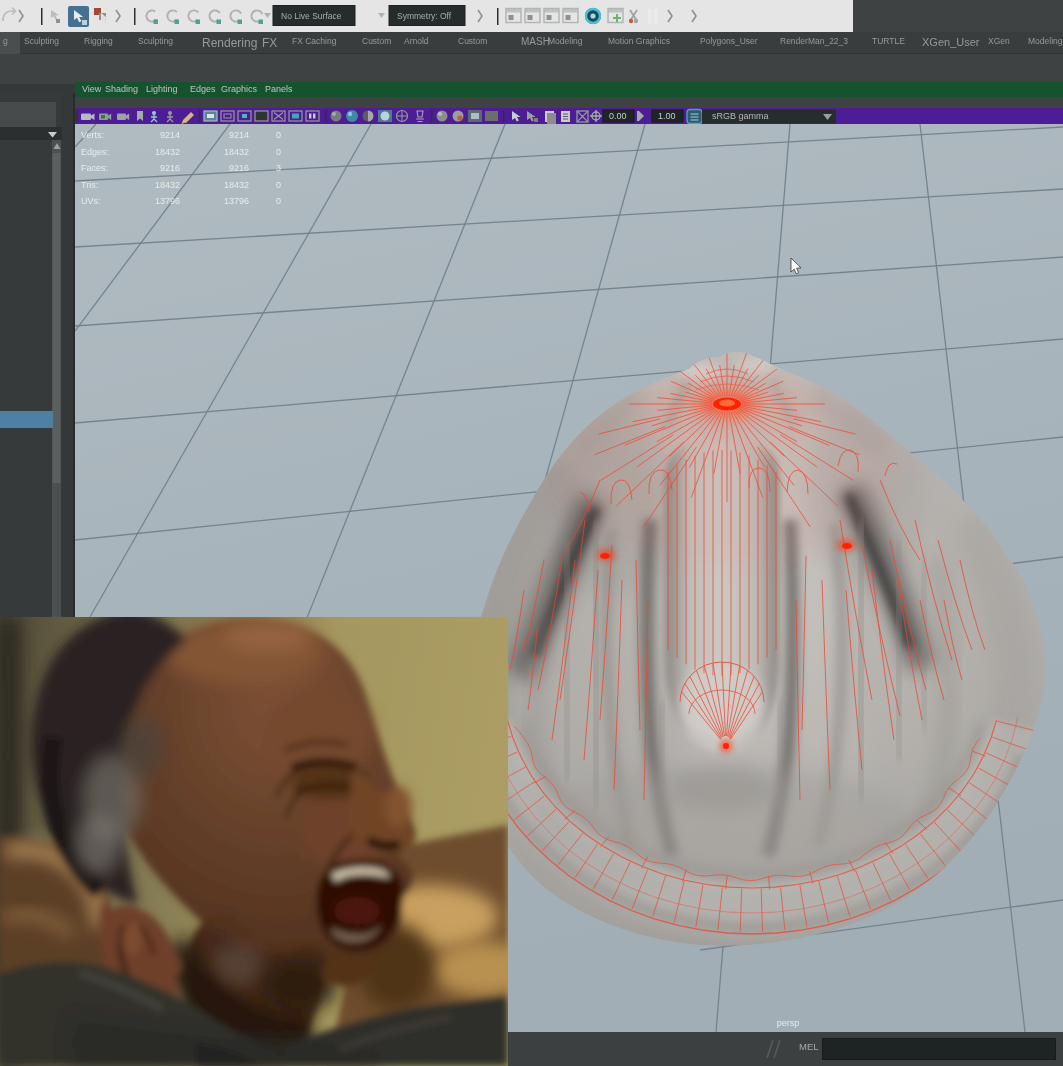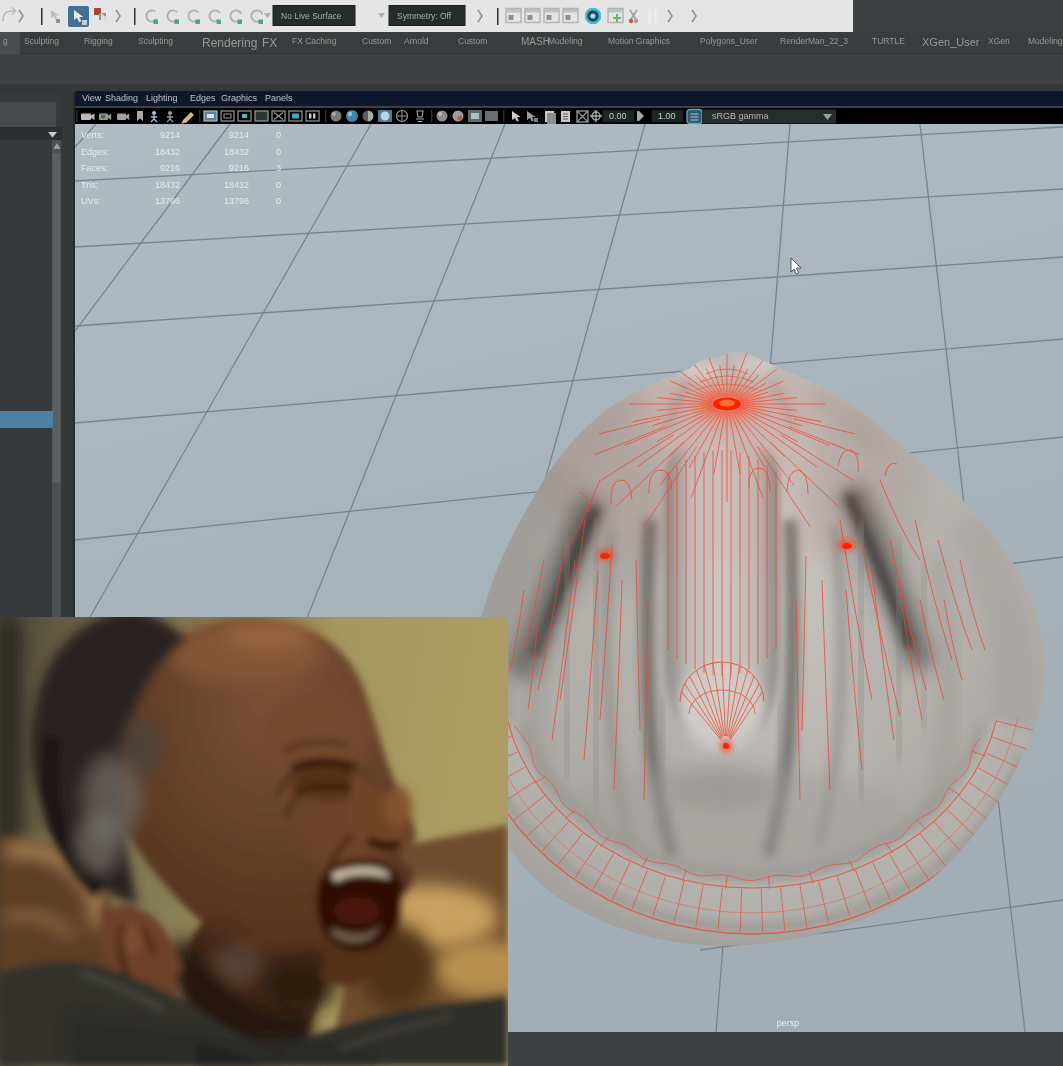--- a/index.html
+++ b/index.html
@@ -400,29 +400,29 @@
       <div style="position:absolute;left:0;top:34px;width:62px;height:13px;background:#2c2f2f"></div>
       <svg width="62" height="524" style="position:absolute;left:0;top:0">
         <path d="M48 39 l9 0 l-4.5 5.5 z" fill="#c8cccc"></path>
         <rect x="52" y="47" width="9" height="477" fill="#4b5050"></rect>
         <path d="M53.5 56 l7 0 l-3.5 -6 z" fill="#9aa0a0"></path>
         <rect x="52.5" y="60" width="8" height="330" fill="#5a5f5f"></rect>
       </svg>
       <div style="position:absolute;left:0;top:318px;width:53px;height:17px;background:#4e80a4"></div>
     </div>
     <div style="position:absolute;left:62px;top:93px;width:13px;height:524px;background:#343838;border-right:2px solid #272b2b"></div>
-    <div style="position:absolute;left:75px;top:91px;width:988px;height:15px;background:#0f172a">
+    <div style="position:absolute;left:75px;top:82px;width:988px;height:15px;background:#14532d">
       <span style="position:absolute;left:7px;top:2px;font-size:9px;color:#bfc3c3">View</span>
       <span style="position:absolute;left:30px;top:2px;font-size:9px;color:#bfc3c3">Shading</span>
       <span style="position:absolute;left:71px;top:2px;font-size:9px;color:#bfc3c3">Lighting</span>
       <span style="position:absolute;left:115px;top:2px;font-size:9px;color:#bfc3c3">Edges</span>
       <span style="position:absolute;left:146px;top:2px;font-size:9px;color:#bfc3c3">Graphics</span>
       <span style="position:absolute;left:190px;top:2px;font-size:9px;color:#bfc3c3">Panels</span>
     </div>
-    <div style="position:absolute;left:75px;top:108px;width:988px;height:16px;background:#000000">
+    <div style="position:absolute;left:75px;top:108px;width:988px;height:16px;background:#4c1d95">
       <svg width="988" height="16" style="position:absolute;left:0;top:0">
         <rect x="1" y="2" width="1.4" height="12" fill="#2c3030"></rect>
         <rect x="6" y="5.5" width="10" height="6.5" rx="1" fill="#b6baba"></rect>
         <path d="M16 7.5 l3.5 -2 l0 6.5 l-3.5 -2 z" fill="#b6baba"></path>
         <rect x="24" y="5.5" width="9" height="6.5" rx="1" fill="#87a487"></rect>
         <path d="M33 7.5 l3.2 -2 l0 6.5 l-3.2 -2 z" fill="#87a487"></path>
         <rect x="26" y="7" width="4" height="3.5" fill="#4a6a4a"></rect>
         <rect x="42" y="5.5" width="9" height="6.5" rx="1" fill="#9ea2a2"></rect>
         <path d="M51 7.5 l3.2 -2 l0 6.5 l-3.2 -2 z" fill="#9ea2a2"></path>
         <path d="M62 3 l6 0 l0 10 l-3 -2.5 l-3 2.5 z" fill="#a4aaaa"></path>
@@ -484,20 +484,27 @@
         <rect x="562" y="3" width="2" height="10" fill="#a4aaaa"></rect>
         <rect x="577" y="2" width="31" height="12" fill="#1f2424" stroke="#161b1b"></rect>
         <rect x="612" y="1.5" width="15" height="14" rx="3" fill="#2e5a6e" stroke="#4fa2c2" stroke-width="1.4"></rect>
         <path d="M615.5 6 l8 0 M615.5 9 l8 0 M615.5 12 l8 0" stroke="#9fd0e2" stroke-width="1.2"></path>
         <rect x="627" y="1.5" width="134" height="14" fill="#272c2c"></rect>
         <path d="M748 6 l9 0 l-4.5 6 z" fill="#9aa0a0"></path>
       </svg>
       <span style="position:absolute;left:534px;top:3px;font-size:9px;color:#c8cccc">0.00</span>
       <span style="position:absolute;left:583px;top:3px;font-size:9px;color:#c8cccc">1.00</span>
       <span style="position:absolute;left:637px;top:3px;font-size:9px;color:#b4b8b8">sRGB gamma</span>
+    </div>
+    <div style="position:absolute;left:0;top:1032px;width:1063px;height:34px;background:#3c4040">
+      <span style="position:absolute;left:799px;top:9px;font-size:9.5px;color:#a4aaaa">MEL</span>
+      <div style="position:absolute;left:822px;top:6px;width:234px;height:22px;background:#1e2323;border:1px solid #161b1b"></div>
+      <svg width="1063" height="34" style="position:absolute;left:0;top:0">
+        <path d="M773 8 l-6 18 M780 8 l-6 18" stroke="#565b5b" stroke-width="1.5"></path>
+      </svg>
     </div>
     <svg width="508" height="449" viewBox="0 0 508 449" style="position:absolute;left:0;top:617px">
       <defs>
         <linearGradient id="gWall" x1="0" y1="0" x2="1" y2="0.15">
           <stop offset="0" stop-color="#4f4a37"></stop>
           <stop offset="0.3" stop-color="#7c7350"></stop>
           <stop offset="0.65" stop-color="#a4975f"></stop>
           <stop offset="1" stop-color="#ab9d63"></stop>
         </linearGradient>
         <radialGradient id="gSkin" cx="0.55" cy="0.25" r="0.9">

